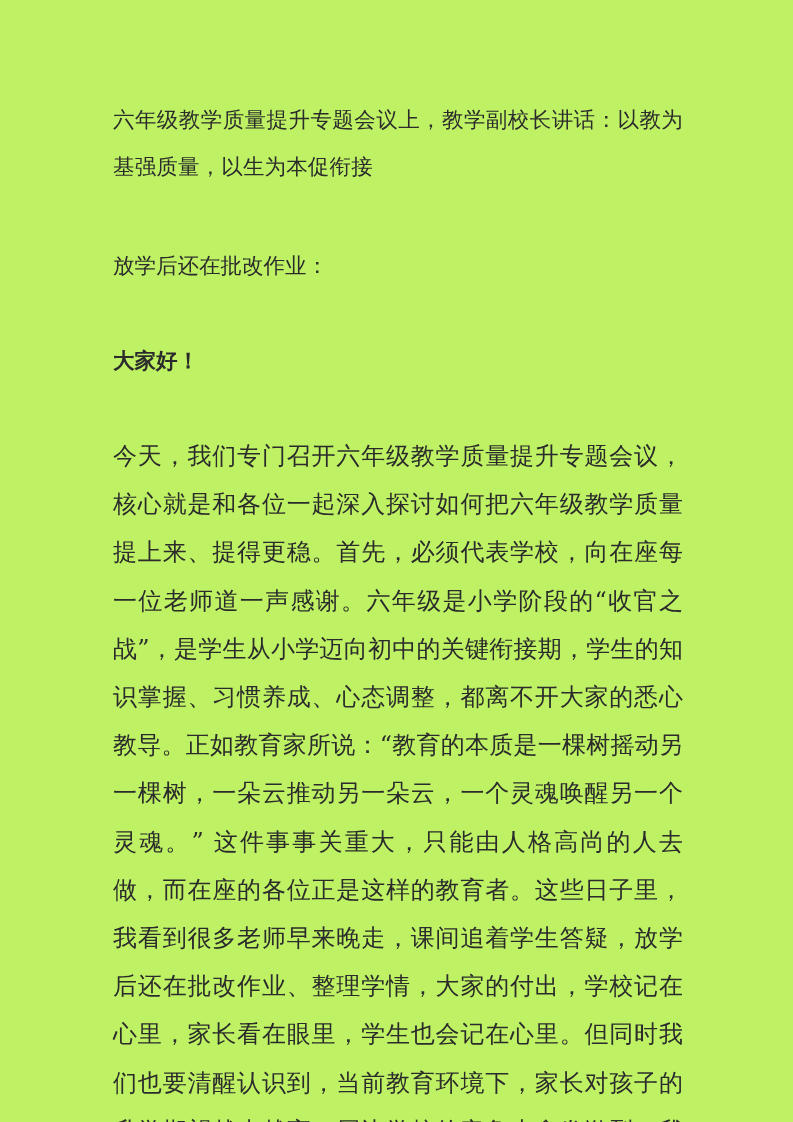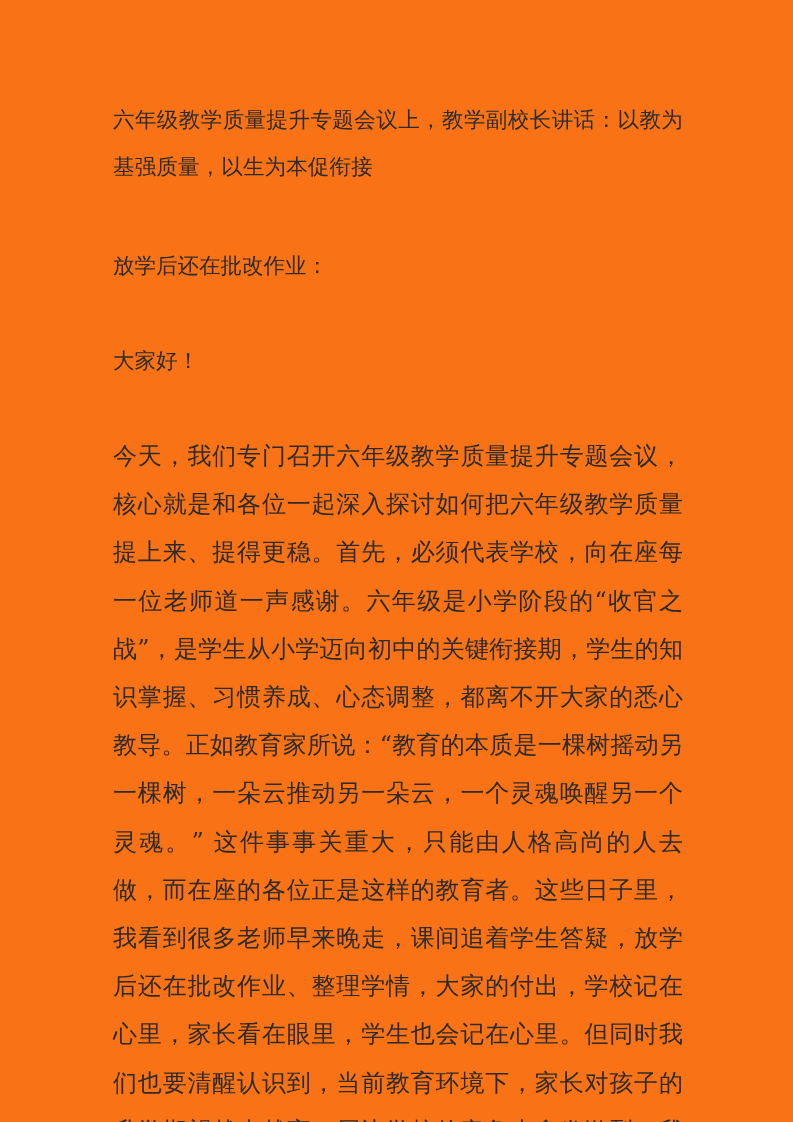--- a/index.html
+++ b/index.html
@@ -8,21 +8,21 @@
     padding: 0;
     background: #ffffff;
   }
   body {
     font-family: "DejaVu Serif", "Liberation Serif", serif;
   }
   .page {
     position: relative;
     width: 793px;
     height: 1122px;
-    background: #f97316;
+    background: #bef264;
     overflow: hidden;
     box-sizing: border-box;
   }
   .doc-body {
     position: absolute;
     left: 113px;
     top: 96px;
     width: 570px;
   }
   .para {
@@ -45,20 +45,21 @@
   .spacer-md {
     height: 48px;
   }
   .salutation {
     font-size: 21.5px;
     line-height: 47px;
   }
   .greeting {
     font-size: 21.5px;
     line-height: 47px;
+    font-weight: bold;
   }
   .main-text {
     font-size: 24px;
     line-height: 48.2px;
     letter-spacing: 0.1px;
   }
 </style>
 </head>
 <body>
 

